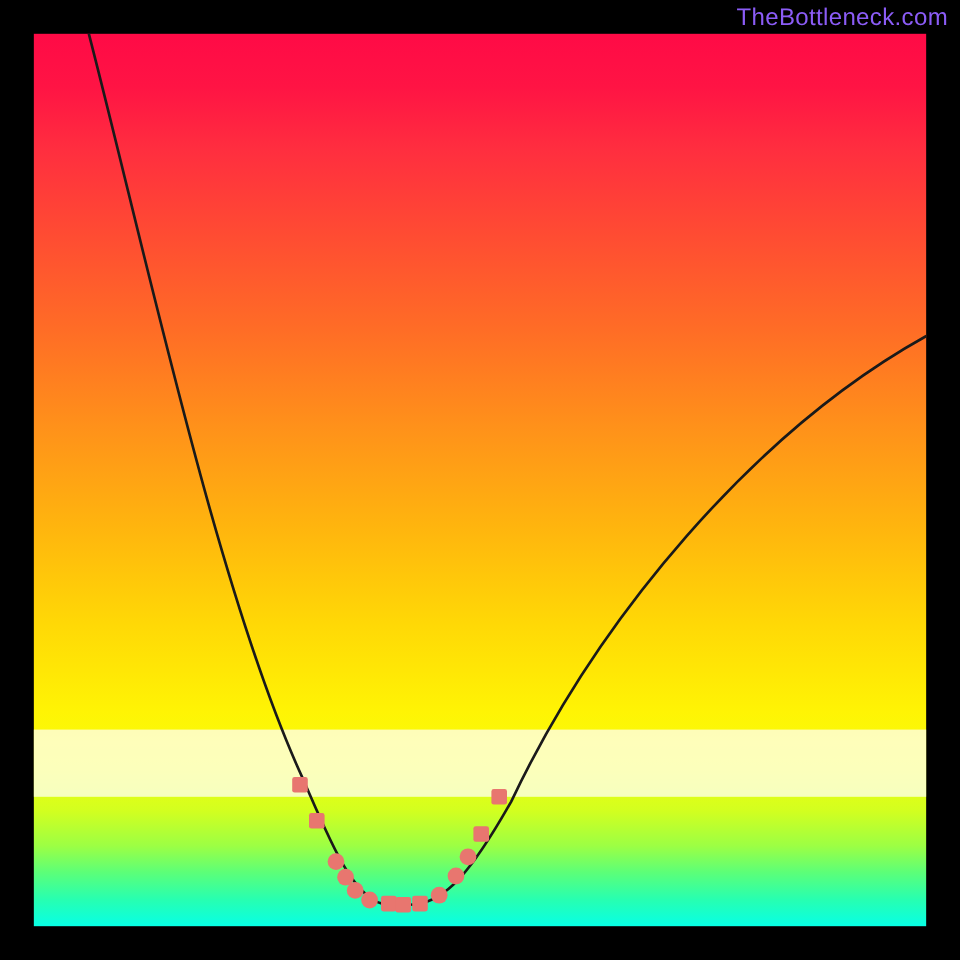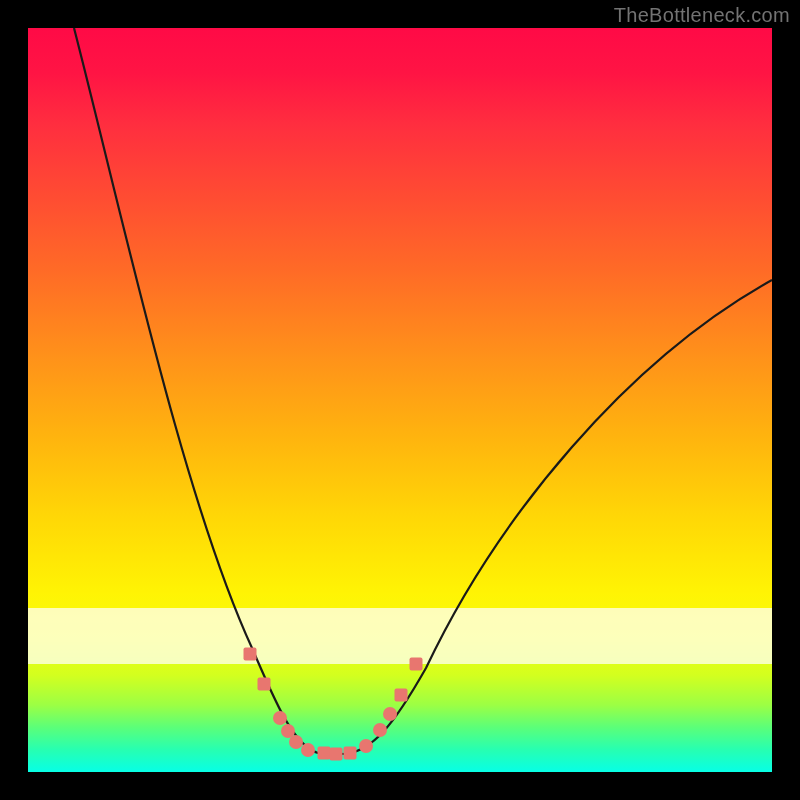--- a/index.html
+++ b/index.html
@@ -1,19 +1,19 @@
 <!DOCTYPE html>
 <html><head>
   <meta charset="utf-8">
   <style>
     * { margin: 0; padding: 0; box-sizing: border-box; }
     body { width: 800px; height: 800px; background: #000; position: relative; }
     .watermark {
       position: absolute; top: 4px; right: 10px;
-      color: #737373; font-family: Arial, sans-serif; font-size: 20px;
+      color: #8b5cf6; font-family: Arial, sans-serif; font-size: 20px;
       letter-spacing: 0.3px; z-index: 10;
     }
     .frame {
       position: absolute; left: 28px; top: 28px;
       width: 744px; height: 744px; overflow: hidden;
     }
     .gradient {
       position: absolute; inset: 0;
       background: linear-gradient(to bottom,
         #ff0a46 0%,

